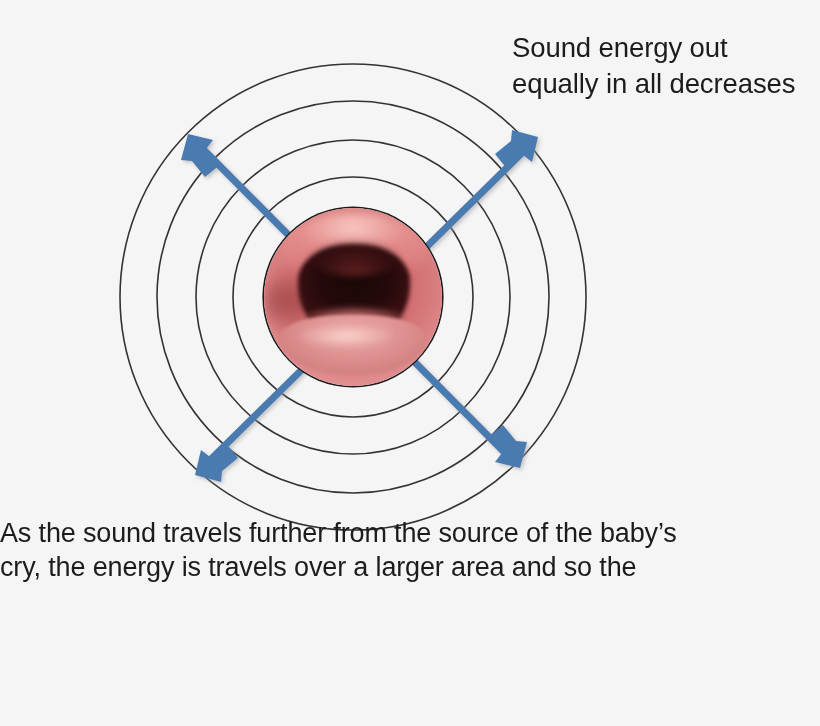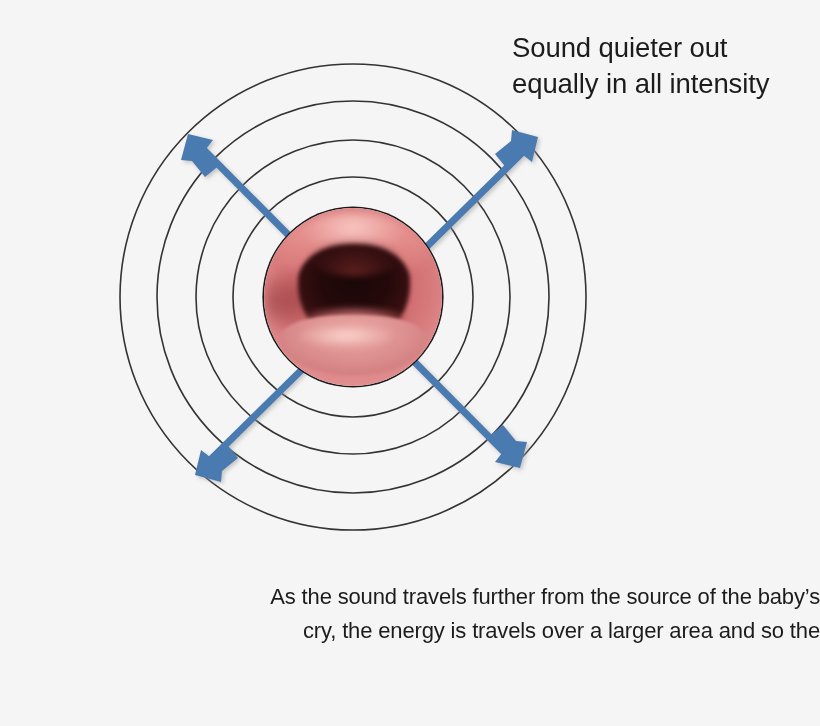--- a/index.html
+++ b/index.html
@@ -177,24 +177,24 @@
     line-height: 36px;
     color: #1c1c1c;
     letter-spacing: -0.1px;
     z-index: 5;
   }
   #caption-top .line { display: block; white-space: nowrap; }
 
   #caption-bottom {
     position: absolute;
     left: 0;
-    top: 580px;
-    width: 820px;
-    text-align: right;
-    font-size: 22px;
+    top: 516px;
+    width: 820px;
+    text-align: left;
+    font-size: 27px;
     line-height: 34px;
     color: #1c1c1c;
     letter-spacing: -0.15px;
     z-index: 5;
   }
   #caption-bottom .line { display: block; white-space: nowrap; }
 </style>
 </head>
 <body>
 
@@ -239,22 +239,22 @@
       <div class="mouth-layer corner-r"></div>
       <div class="mouth-layer cavity"></div>
       <div class="mouth-layer palate"></div>
       <div class="mouth-layer tongue"></div>
       <div class="mouth-layer lip-lower"></div>
       <div class="mouth-layer lip-lower-hl"></div>
       <div class="mouth-layer vignette"></div>
     </div>
 
     <div id="caption-top">
-      <span class="line">Sound quieter out</span>
-      <span class="line">equally in all intensity</span>
+      <span class="line">Sound energy out</span>
+      <span class="line">equally in all decreases</span>
     </div>
 
   </div>
 
   <div id="caption-bottom">
     <span class="line">As the sound travels further from the source of the baby’s</span>
     <span class="line">cry, the energy is travels over a larger area and so the</span>
   </div>
 
 </div>

